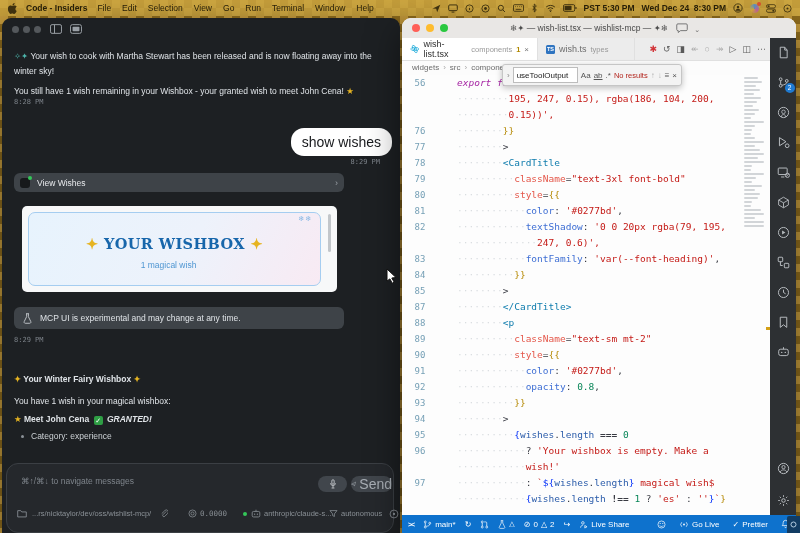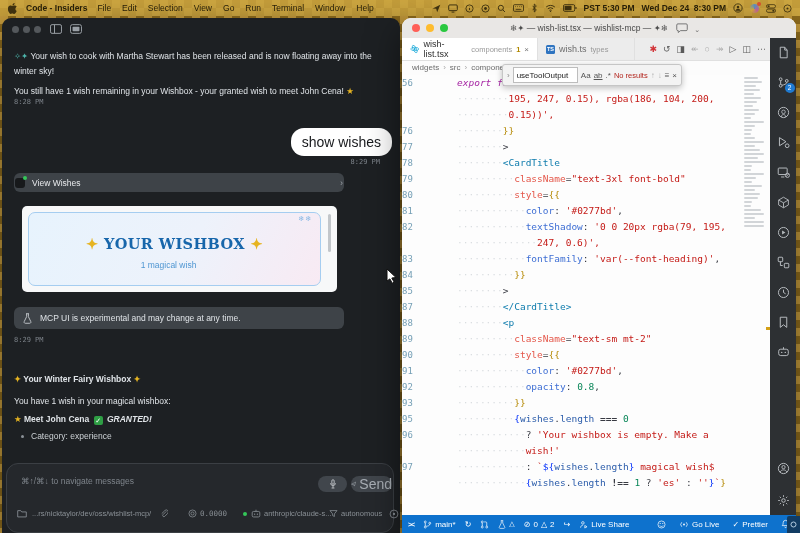--- a/index.html
+++ b/index.html
@@ -23,21 +23,21 @@
   
   .win{position:absolute;top:18px;height:515px;border-radius:9px 9px 0 0;box-shadow:0 12px 34px rgba(0,0,0,.5);}
   
   .chatwin{left:2px;width:398px;background:#1d2023;color:#e4e7ea;overflow:hidden;}
   .tdot{width:7px;height:7px;border-radius:50%;background:#54585c;position:absolute;top:8px;}
   .chat-msg{position:absolute;left:12px;width:366px;font-size:8.5px;line-height:15px;color:#dfe3e7;}
   .ts{position:absolute;font-family:"DejaVu Sans Mono",monospace;font-size:7px;color:#7d838a;}
   .bubble{position:absolute;right:8px;background:#ffffff;color:#17191c;font-size:14px;
     padding:6px 11px;border-radius:13px;}
   .toolrow{position:absolute;left:12px;width:330px;height:19px;background:#3e4348;border-radius:6px;
-    display:flex;align-items:center;padding:0 1px;box-sizing:border-box;gap:7px;font-size:8.5px;color:#e8eaed;}
+    display:flex;align-items:center;padding:0 6px;box-sizing:border-box;gap:7px;font-size:8.5px;color:#e8eaed;}
   .toolrow .chev{margin-left:auto;color:#9aa0a6;font-size:9px;}
   .toolico{width:10px;height:10px;background:#17191b;border-radius:3px;position:relative;flex:none;}
   .toolico i{position:absolute;right:-2px;top:-2px;width:4px;height:4px;border-radius:50%;background:#34c759;}
   .uicard{position:absolute;left:20px;top:188px;width:315px;height:86px;background:#f7f8f9;border-radius:5px;}
   .uigrad{position:absolute;left:6px;top:6px;right:16px;bottom:6px;border:1.5px solid #a5cdf0;border-radius:7px;
     background:linear-gradient(115deg,#e7f3fd 0%,#edf2fb 55%,#f8eaf3 100%);}
   .uititle{position:absolute;left:0;right:0;top:22px;text-align:center;
     font-family:"DejaVu Serif",serif;font-weight:bold;font-size:14.5px;letter-spacing:.4px;}
   .uisub{position:absolute;left:0;right:12px;top:47px;text-align:center;font-size:8.5px;color:#4f96d2;}
   .spark{color:#e6b422;}
@@ -73,21 +73,21 @@
   .tsicon{width:9px;height:9px;background:#2f74c0;color:#fff;border-radius:1.5px;font-size:5.5px;font-weight:bold;
     display:flex;align-items:center;justify-content:center;flex:none;}
   .actions{position:absolute;right:30px;top:20px;height:22px;display:flex;align-items:center;gap:6px;
     font-size:9px;color:#5a5a5a;}
   .crumbs{position:absolute;left:10px;top:42px;right:26px;height:15px;display:flex;align-items:center;gap:4px;
     font-size:8px;color:#6c6c6c;white-space:nowrap;}
   .crumbs .sep{color:#a8a8a8;}
   
   .editor{position:absolute;left:0;top:57px;right:26px;bottom:18px;background:#fdfdfd;overflow:hidden;}
   .cr{height:16px;white-space:pre;font-family:"DejaVu Sans Mono",monospace;font-size:9.5px;line-height:16px;}
-  .cr .ln{display:inline-block;width:36px;text-align:left;color:#76a0b6;font-size:9px;}
+  .cr .ln{display:inline-block;width:36px;text-align:center;color:#76a0b6;font-size:9px;}
   .cr .ct{padding-left:19px;}
   .cr.cur{box-shadow:inset 0 1px #dcdcdc,inset 0 -1px #dcdcdc;}
   .cr.cur .ln{color:#21607e;}
   .tk-kw{color:#a626a4;font-style:italic;}
   .tk-tag{color:#0f7cad;}
   .tk-attr{color:#e45649;}
   .tk-str{color:#c41a16;}
   .tk-prop{color:#3f6fd4;}
   .tk-num{color:#098658;}
   .tk-brace1{color:#b58904;}
@@ -419,20 +419,21 @@
       <div class="cr"><span class="ln">83</span><span class="ct"><span class="tk-ws">············</span><span class="tk-prop">fontFamily</span><span class="tk-plain">: </span><span class="tk-str">'var(--font-heading)'</span><span class="tk-plain">,</span></span></div>
       <div class="cr"><span class="ln">84</span><span class="ct"><span class="tk-ws">··········</span><span class="tk-brace1">}}</span></span></div>
       <div class="cr"><span class="ln">85</span><span class="ct"><span class="tk-ws">········</span><span class="tk-plain">&gt;</span></span></div>
       <div class="cr"><span class="ln">87</span><span class="ct"><span class="tk-ws">········</span><span class="tk-tag">&lt;/CardTitle&gt;</span></span></div>
       <div class="cr"><span class="ln">88</span><span class="ct"><span class="tk-ws">········</span><span class="tk-tag">&lt;p</span></span></div>
       <div class="cr"><span class="ln">89</span><span class="ct"><span class="tk-ws">··········</span><span class="tk-attr">className</span><span class="tk-plain">=</span><span class="tk-str">"text-sm mt-2"</span></span></div>
       <div class="cr"><span class="ln">90</span><span class="ct"><span class="tk-ws">··········</span><span class="tk-attr">style</span><span class="tk-plain">=</span><span class="tk-brace1">{{</span></span></div>
       <div class="cr"><span class="ln">91</span><span class="ct"><span class="tk-ws">············</span><span class="tk-prop">color</span><span class="tk-plain">: </span><span class="tk-str">'#0277bd'</span><span class="tk-plain">,</span></span></div>
       <div class="cr"><span class="ln">92</span><span class="ct"><span class="tk-ws">············</span><span class="tk-prop">opacity</span><span class="tk-plain">: </span><span class="tk-num">0.8</span><span class="tk-plain">,</span></span></div>
       <div class="cr"><span class="ln">93</span><span class="ct"><span class="tk-ws">··········</span><span class="tk-brace1">}}</span></span></div>
+      <div class="cr"><span class="ln">94</span><span class="ct"><span class="tk-ws">········</span><span class="tk-plain">&gt;</span></span></div>
       <div class="cr"><span class="ln">95</span><span class="ct"><span class="tk-ws">··········</span><span class="tk-brace3">{</span><span class="tk-var">wishes</span><span class="tk-plain">.</span><span class="tk-var">length</span><span class="tk-plain"> </span><span class="tk-op">===</span><span class="tk-plain"> </span><span class="tk-num">0</span></span></div>
       <div class="cr"><span class="ln">96</span><span class="ct"><span class="tk-ws">············</span><span class="tk-plain">? </span><span class="tk-str">'Your wishbox is empty. Make a</span></span></div>
       <div class="cr"><span class="ln"></span><span class="ct"><span class="tk-ws">············</span><span class="tk-str">wish!'</span></span></div>
       <div class="cr"><span class="ln">97</span><span class="ct"><span class="tk-ws">············</span><span class="tk-plain">: </span><span class="tk-str">`</span><span class="tk-brace3">${</span><span class="tk-var">wishes</span><span class="tk-plain">.</span><span class="tk-var">length</span><span class="tk-brace3">}</span><span class="tk-str"> magical wish$</span></span></div>
       <div class="cr"><span class="ln"></span><span class="ct"><span class="tk-ws">············</span><span class="tk-brace3">{</span><span class="tk-var">wishes</span><span class="tk-plain">.</span><span class="tk-var">length</span><span class="tk-plain"> </span><span class="tk-op">!==</span><span class="tk-plain"> </span><span class="tk-num">1</span><span class="tk-plain"> ? </span><span class="tk-str">'es'</span><span class="tk-plain"> : </span><span class="tk-str">''</span><span class="tk-brace3">}</span><span class="tk-str">`</span><span class="tk-brace1">}</span></span></div>
     </div>
 
   <div class="findw">
     <span style="color:#888">›</span>
     <span class="findinput">useToolOutput</span>

